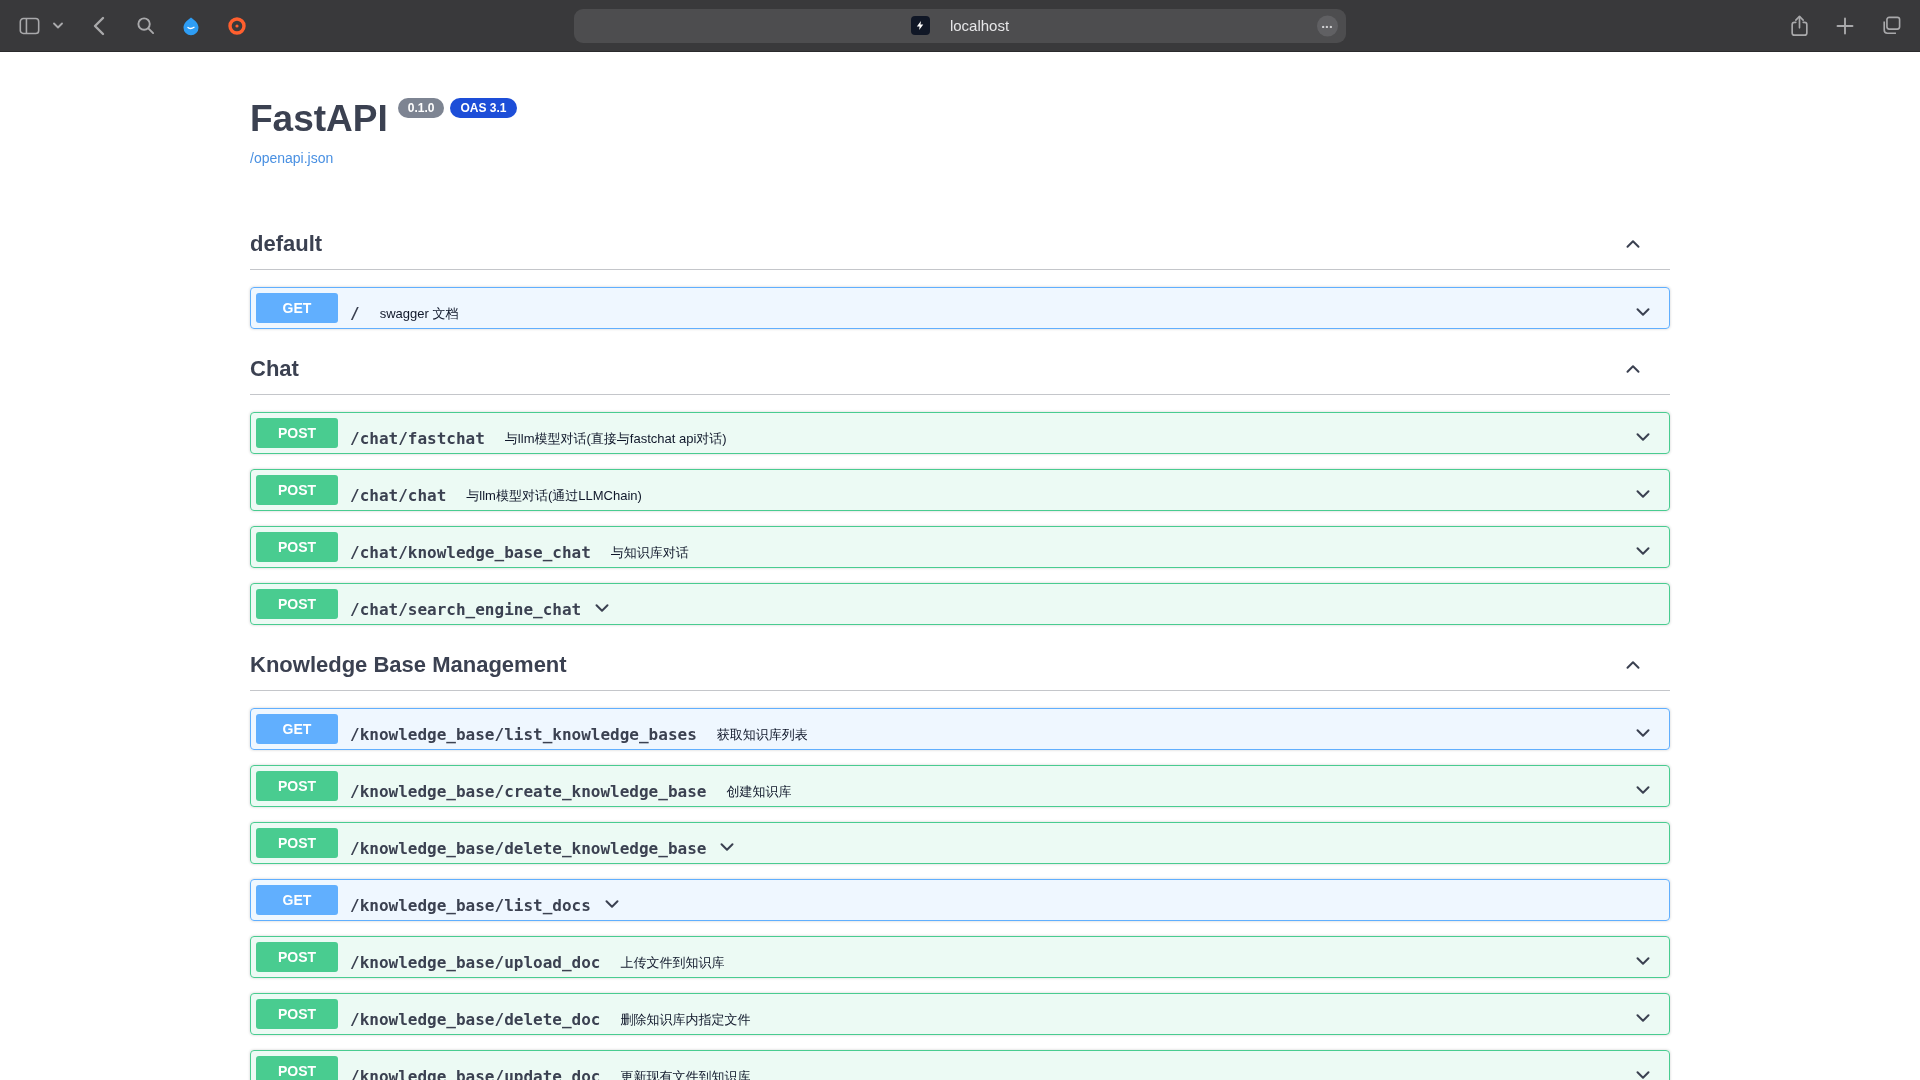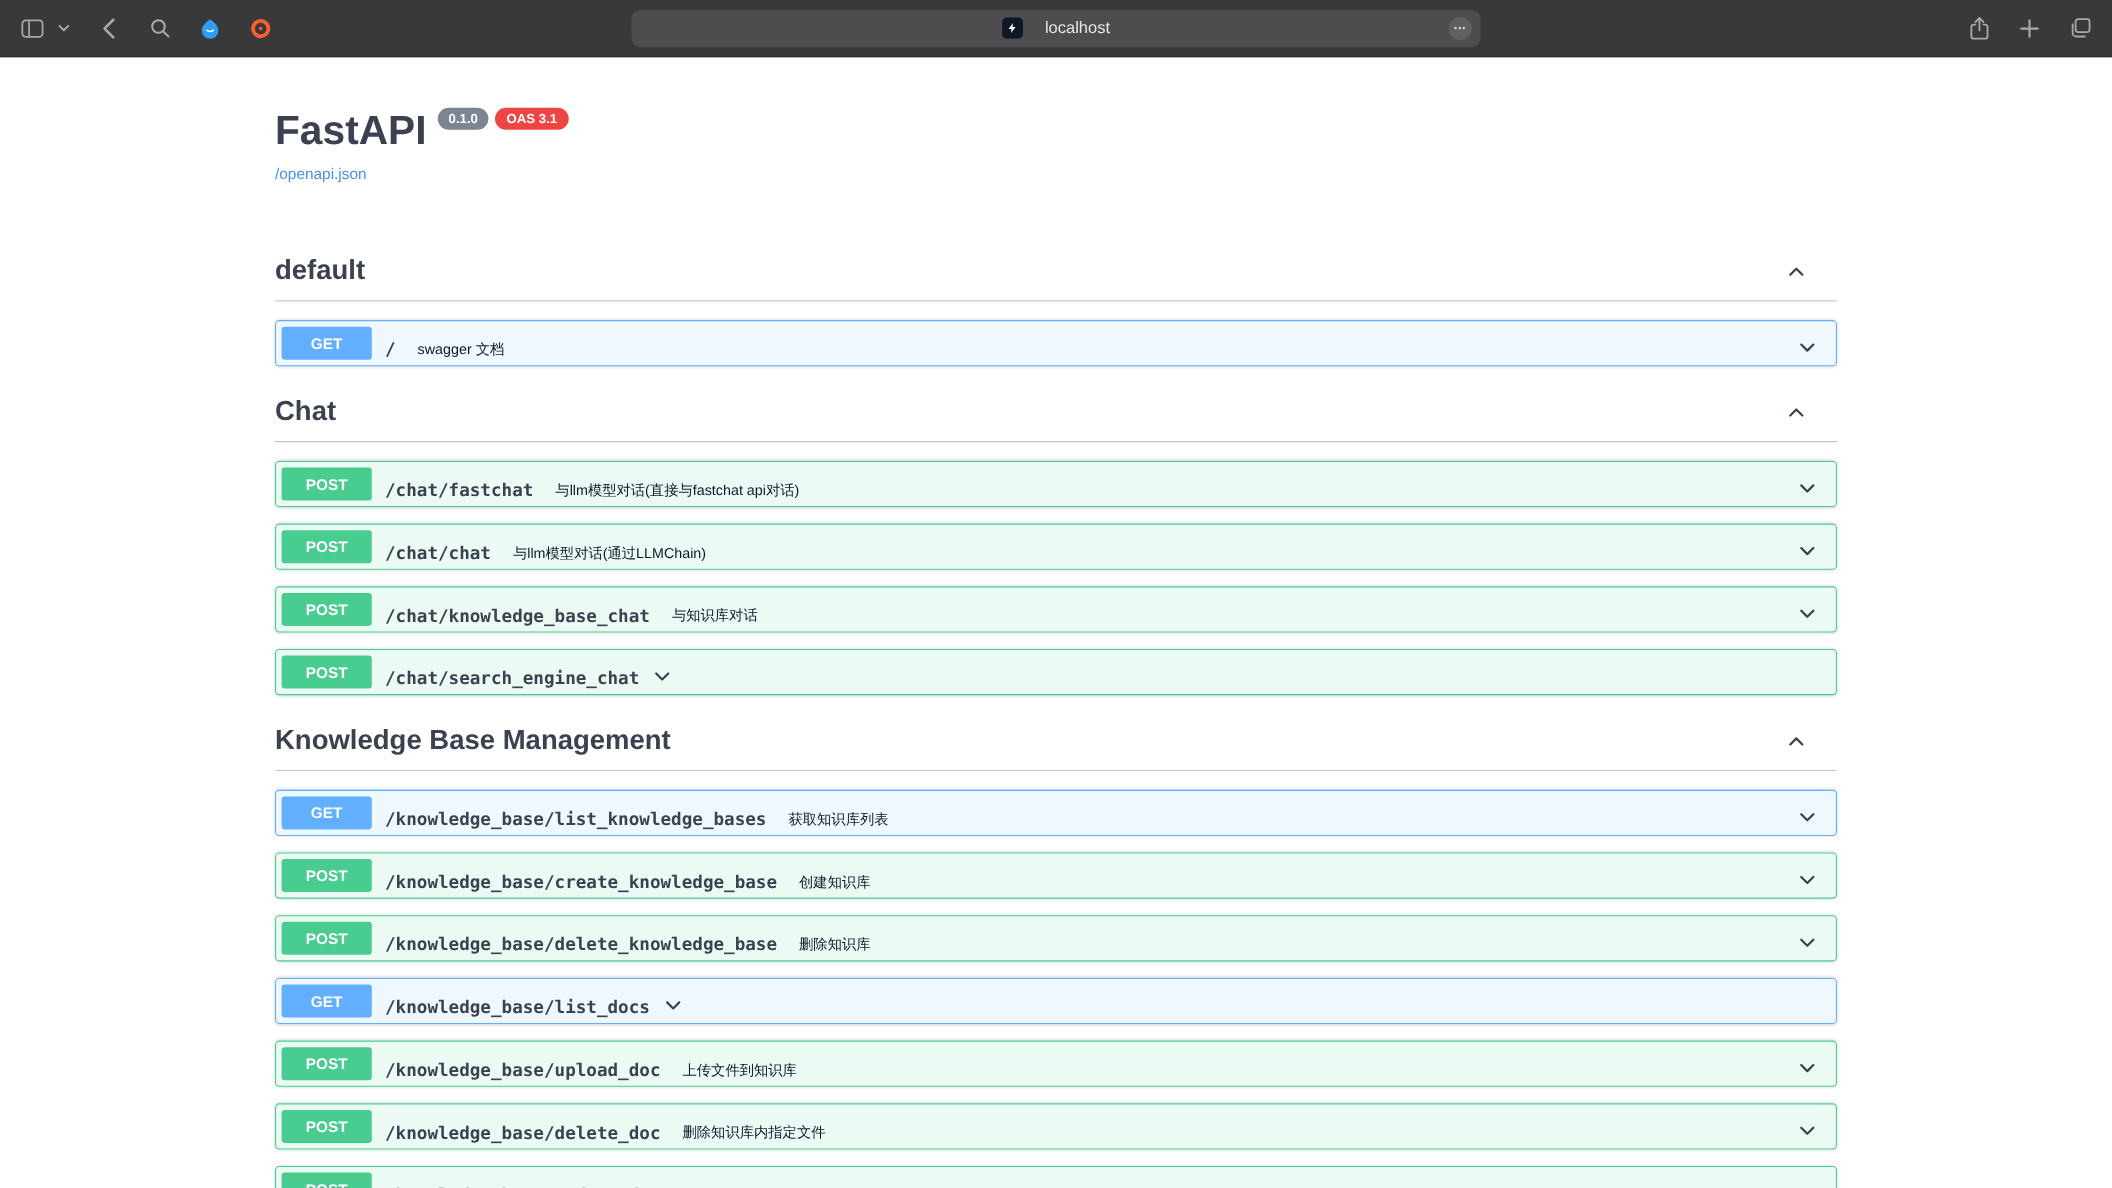--- a/index.html
+++ b/index.html
@@ -66,38 +66,38 @@
     font-size: 37px; font-weight: 700; color: #3b4151;
     margin: 0;
   }
   .stamp {
     position: relative; top: -11px;
     font-size: 12px; font-weight: 700; color: #fff;
     border-radius: 57px; padding: 4px 10px;
     display: inline-block; line-height: 1;
   }
   .stamp-version { background: #7d8492; }
-  .stamp-oas { background: #ef4444; margin-left: -4px; }
+  .stamp-oas { background: #1d4ed8; margin-left: -4px; }
   .spec-link {
     display: inline-block;
     margin-top: 10px;
     font-size: 14px;
     color: #4990e2;
     text-decoration: none;
     cursor: pointer;
   }
 
   .tag-sections { margin-top: 52px; padding-bottom: 40px; }
   .opblock-tag-section { margin-bottom: 6px; }
   .opblock-tag {
     display: flex; align-items: center;
     margin: 0;
     padding: 12px 20px 12px 0;
     border-bottom: 1px solid rgba(59,65,81,.3);
-    font-size: 25px; font-weight: 700; color: #3b4151;
+    font-size: 22px; font-weight: 700; color: #3b4151;
     cursor: pointer;
   }
   .opblock-tag .tag-spacer { flex: 1; }
   .tag-arrow { width: 22px; height: 22px; margin-right: 6px; cursor: pointer; }
 
   .operations { padding-top: 17px; }
   .opblock {
     margin: 0 0 15px;
     border-radius: 4px;
     border: 1px solid;
@@ -331,21 +331,20 @@
             <svg class="row-arrow" viewBox="0 0 24 24" fill="none" stroke="#3b4151" stroke-width="2.2" stroke-linecap="round" stroke-linejoin="round">
                 <polyline points="6 9 12 15 18 9"></polyline>
               </svg>
           </div>
         </div>
 
         <div class="opblock post">
           <div class="opblock-summary">
             <span class="method-badge">POST</span>
             <span class="op-path">/knowledge_base/delete_knowledge_base</span>
-            <span class="op-desc">删除知识库</span>
             <svg class="row-arrow" viewBox="0 0 24 24" fill="none" stroke="#3b4151" stroke-width="2.2" stroke-linecap="round" stroke-linejoin="round">
                 <polyline points="6 9 12 15 18 9"></polyline>
               </svg>
           </div>
         </div>
 
         <div class="opblock get">
           <div class="opblock-summary">
             <span class="method-badge">GET</span>
             <span class="op-path">/knowledge_base/list_docs</span>

